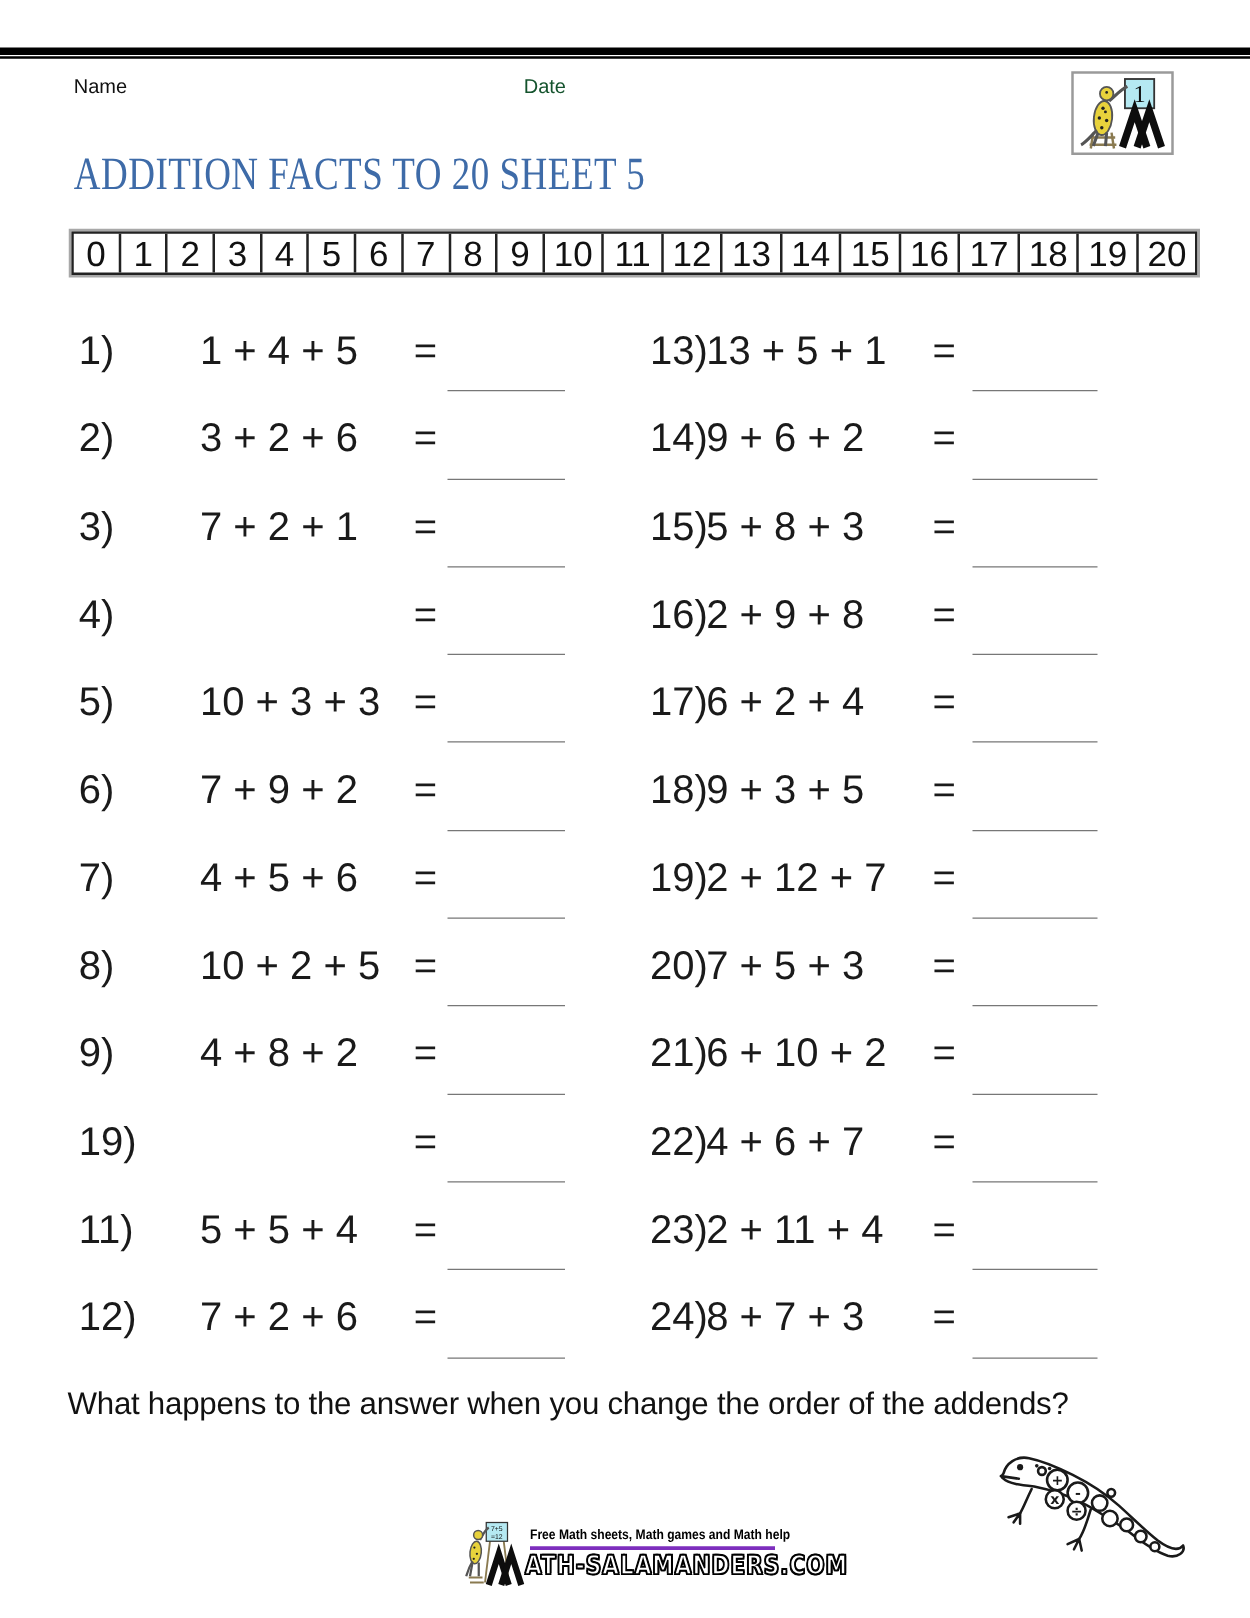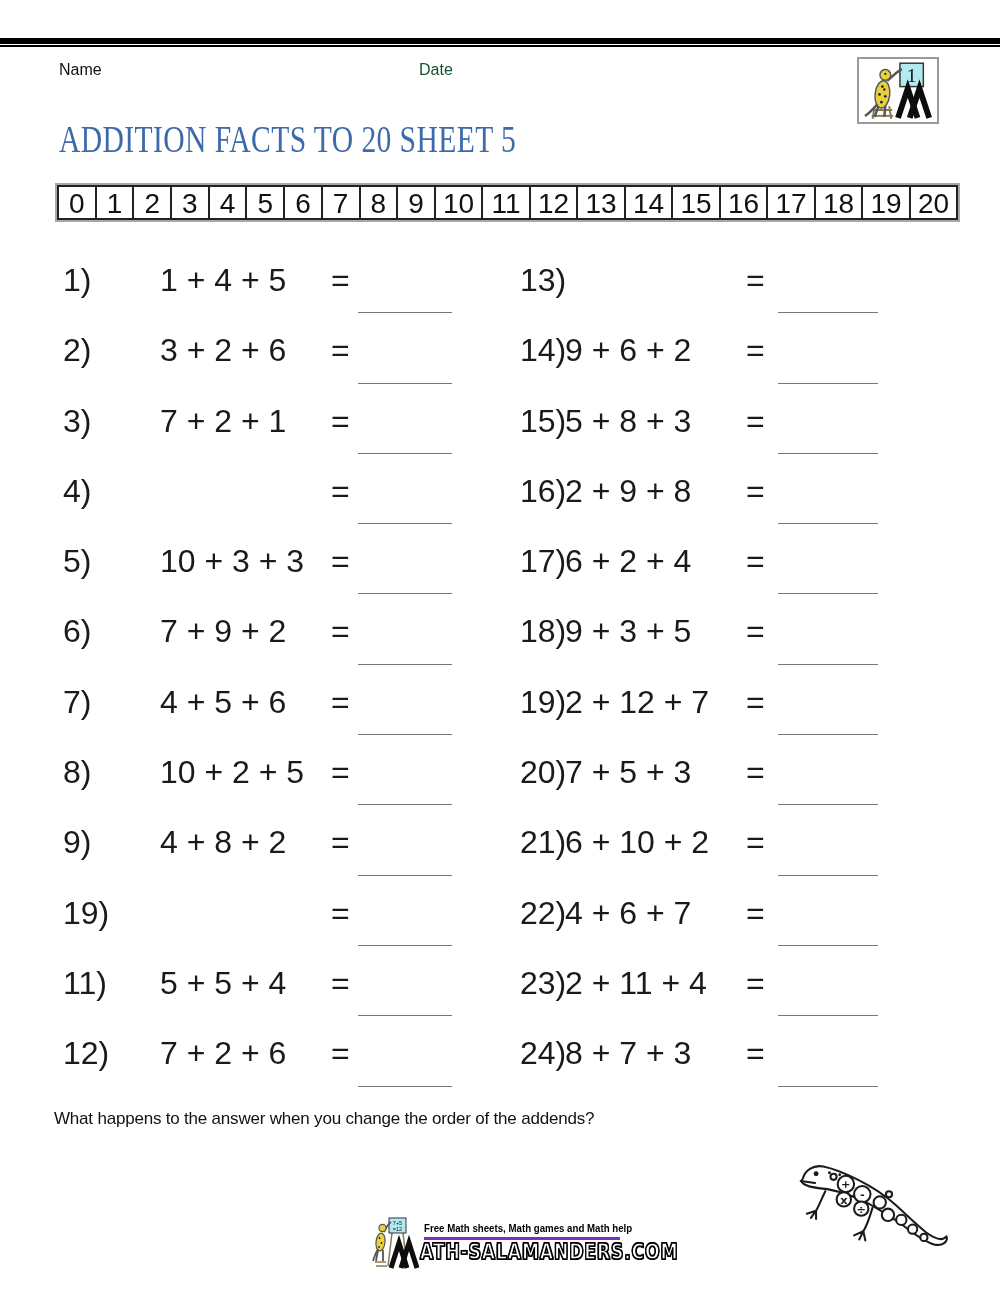--- a/index.html
+++ b/index.html
@@ -35,21 +35,21 @@
   .problems{position:absolute;left:0;top:258px;width:1000px;}
   .prow{position:relative;height:70.3px;}
   .prow span{position:absolute;top:4px;font-size:32px;color:#1a1a1a;white-space:pre;}
   .pn.ln{left:63px;}  .pe.le{left:140px;margin-left:20px;}  .pq.lq{left:331px;}
   .pn.rn{left:520px;} .pe.re{left:565px;}  .pq.rq{left:746px;}
   .pb{top:auto !important;bottom:15px;height:0;border-bottom:1.5px solid #777;}
   .pb.lb{left:358px;width:94px;}
   .pb.rb{left:778px;width:100px;}
 
   
-  .question{position:absolute;left:54px;top:1109px;margin:0;font-size:17px;color:#111;
+  .question{position:absolute;left:54px;top:1109px;margin:0;font-size:25px;color:#111;
             letter-spacing:-0.2px;}
 
   
   .footer-logo svg{position:absolute;left:372px;top:1216px;}
   .fl-tagline{position:absolute;left:424px;top:1222px;font-size:11px;font-weight:bold;color:#000;
               white-space:nowrap;transform:scaleX(0.88);transform-origin:left top;}
   .fl-rule{position:absolute;left:424px;top:1237px;width:196px;height:3px;background:#7D2EBD;}
   .fl-site{position:absolute;left:420px;top:1240px;font-size:21px;font-weight:bold;color:#fff;
            font-family:"DejaVu Sans",sans-serif;letter-spacing:1px;white-space:nowrap;
            -webkit-text-stroke:1.4px #000;
@@ -134,20 +134,21 @@
   </div>
 
   <div class="problems">
 
     <div class="prow">
       <span class="pn ln">1)</span>
       <span class="pe le">1 + 4 + 5</span>
       <span class="pq lq">=</span>
       <span class="pb lb"></span>
       <span class="pn rn">13)</span>
+      <span class="pe re">13 + 5 + 1</span>
       <span class="pq rq">=</span>
       <span class="pb rb"></span>
     </div>
 
     <div class="prow">
       <span class="pn ln">2)</span>
       <span class="pe le">3 + 2 + 6</span>
       <span class="pq lq">=</span>
       <span class="pb lb"></span>
       <span class="pn rn">14)</span>

